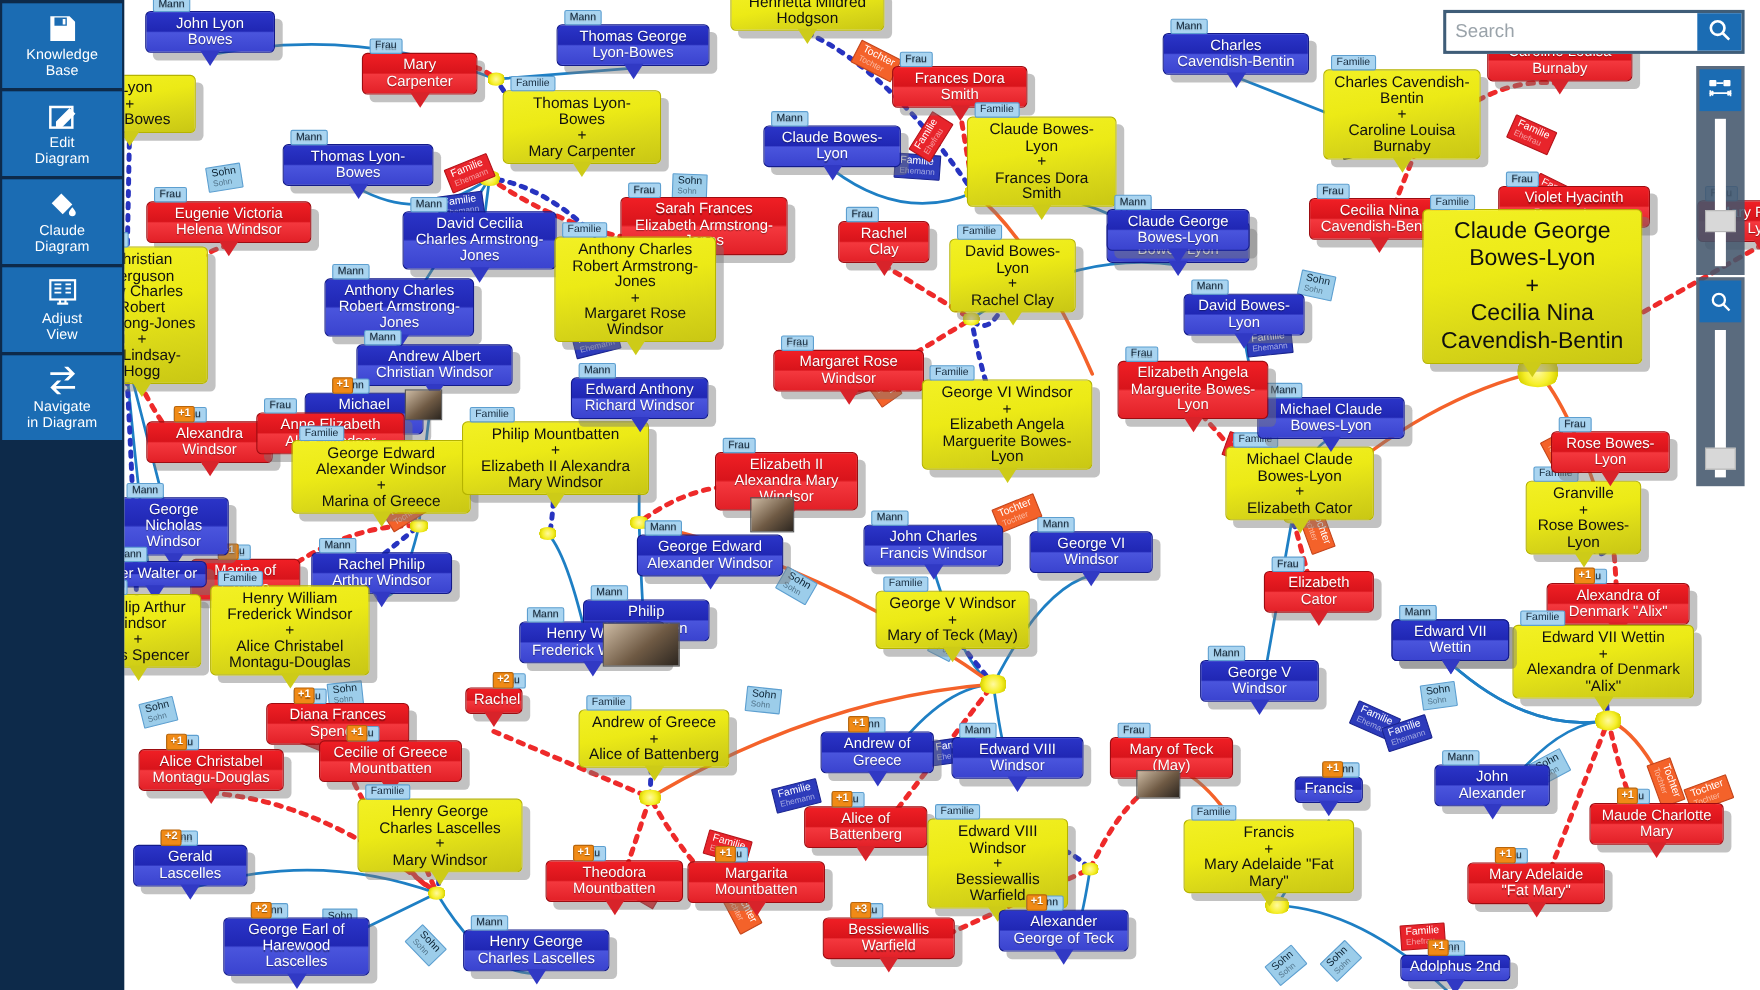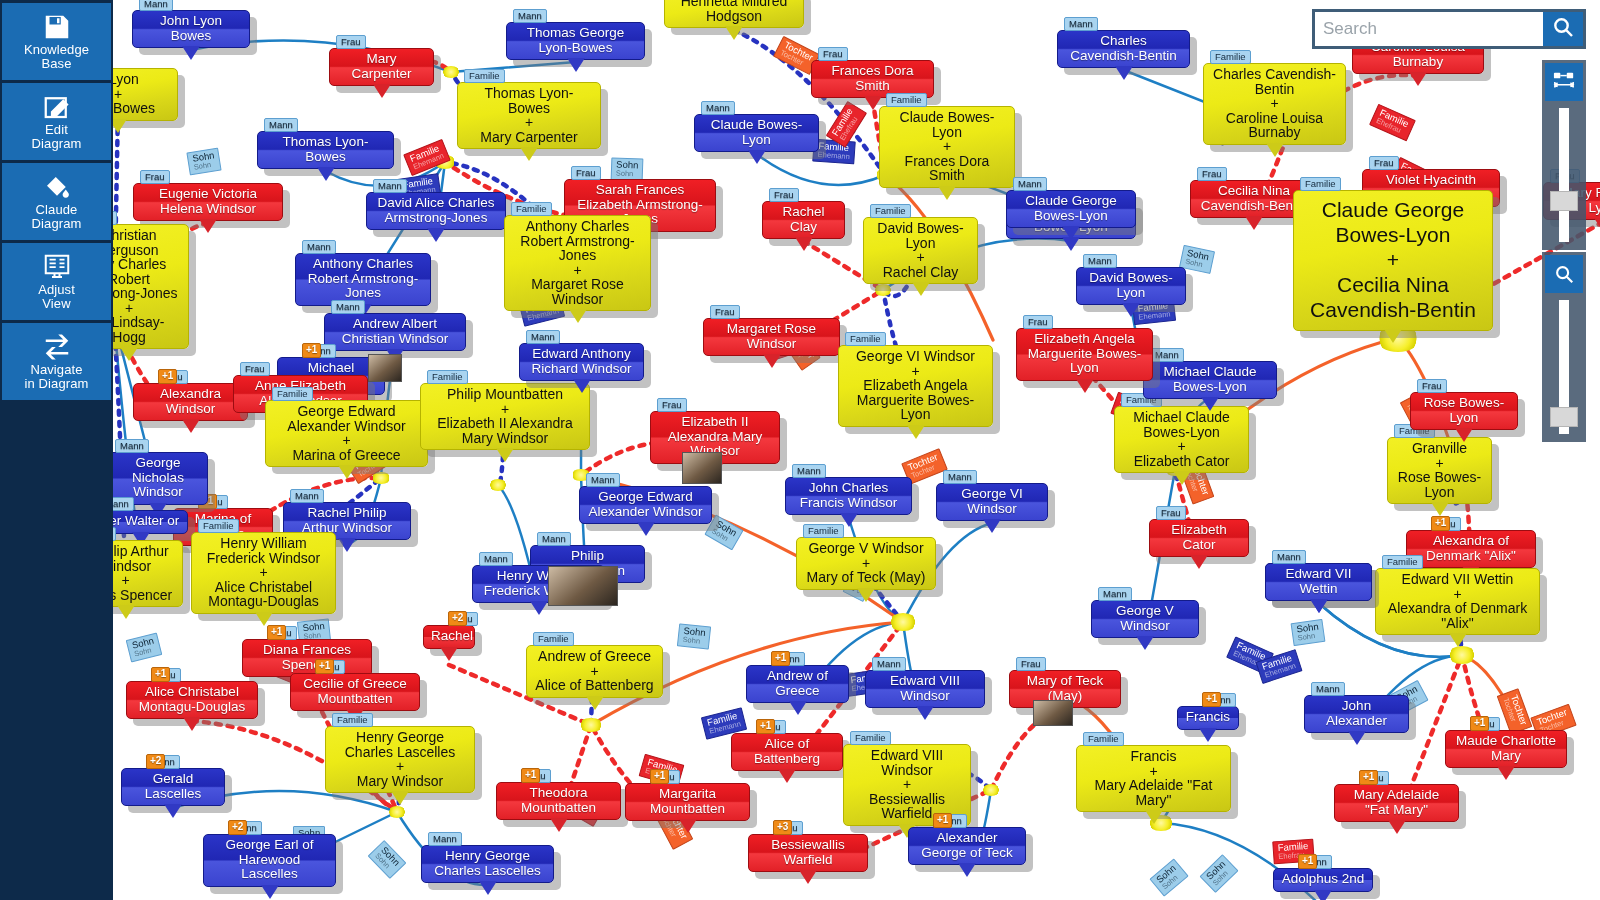--- a/index.html
+++ b/index.html
@@ -424,21 +424,21 @@
           <span class="ntxt">David Bowes-Lyon</span>
           <span class="ntxt">+</span>
           <span class="ntxt">Rachel Clay</span>
         </div>
         <div class="node frau" style="left: 20px; top: 183px; width: 150px;">
           <span class="tag">Frau</span>
           <span class="ntxt">Eugenie Victoria Helena Windsor</span>
         </div>
         <div class="node mann" style="left: 253px; top: 192px; width: 140px;">
           <span class="tag">Mann</span>
-          <span class="ntxt">David Alice Charles Armstrong-Jones</span>
+          <span class="ntxt">David Cecilia Charles Armstrong-Jones</span>
         </div>
         <div class="node frau" style="left: 451px; top: 179px; width: 152px;">
           <span class="tag">Frau</span>
           <span class="ntxt">Sarah Frances Elizabeth Armstrong-Jones</span>
         </div>
         <div class="node familie" style="left: 391px; top: 215px; width: 147px;">
           <span class="tag">Familie</span>
           <span class="ntxt">Anthony Charles Robert Armstrong-Jones</span>
           <span class="ntxt">+</span>
           <span class="ntxt">Margaret Rose Windsor</span>

